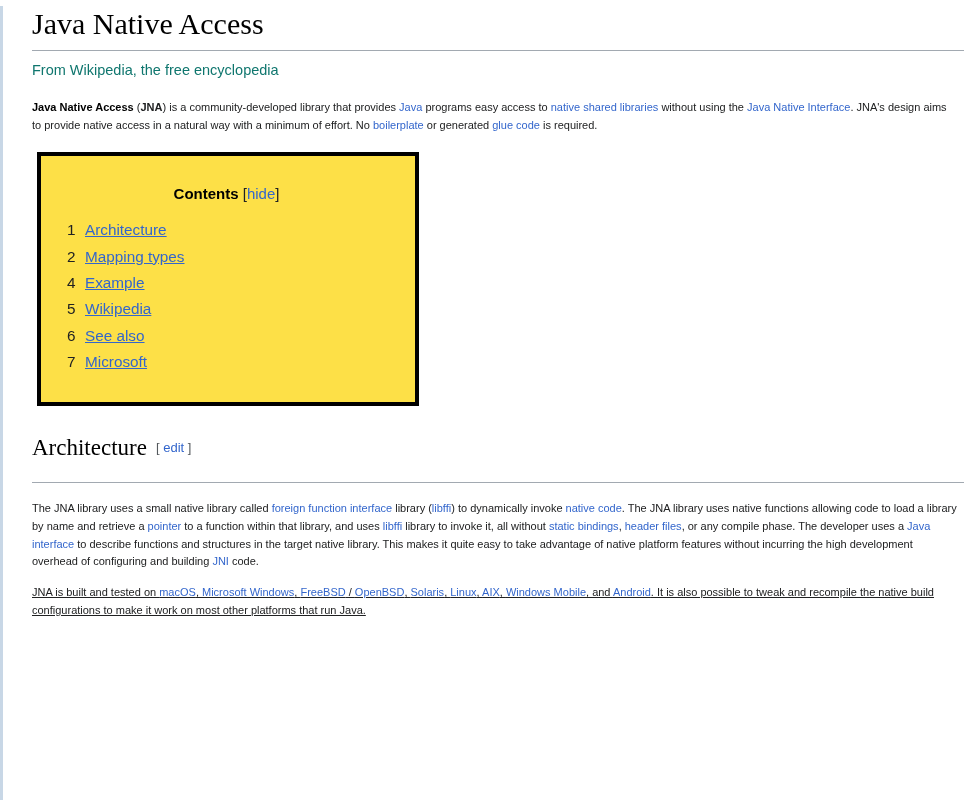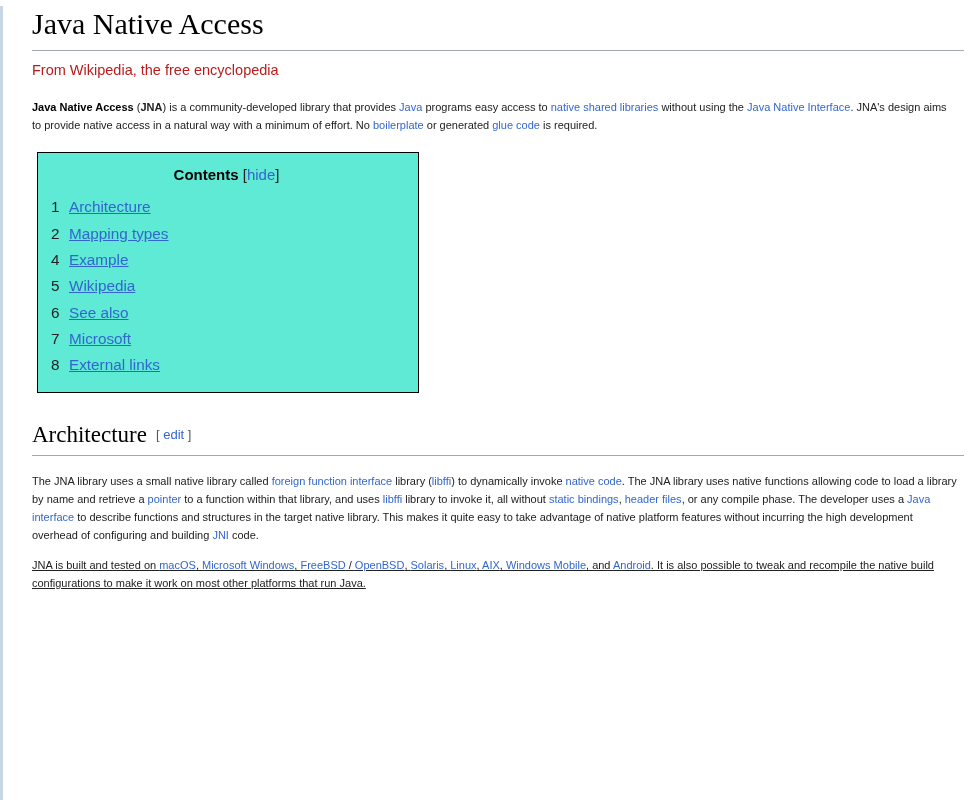--- a/index.html
+++ b/index.html
@@ -41,21 +41,21 @@
     color: #000000;
     margin: 6px 0 0 0;
     padding: 0 0 8px 0;
     border-bottom: 1px solid #a2a9b1;
     width: 932px;
   }
 
   .siteSub {
     font-size: 14.5px;
     line-height: 1.5;
-    color: #b91c1c;
+    color: #0f766e;
     margin: 9px 0 0 0;
   }
 
   
   p.body-text {
     font-size: 11px;
     line-height: 1.62;
     color: #202122;
     margin: 17px 0 0 0;
     width: 925px;
@@ -65,40 +65,40 @@
   a.link {
     color: #3366cc;
     text-decoration: none;
   }
   b.article-title { font-weight: bold; color: #000; }
 
   
   .toc {
     display: inline-block;
     box-sizing: border-box;
-    border: 1px solid #000000;
-    background: #5eead4;
-    padding: 9px 16px 14px 13px;
+    border: 4px solid #000000;
+    background: #fde047;
+    padding: 25px 16px 14px 13px;
     margin: 18px 0 0 5px;
     min-width: 382px;
   }
   .toctitle {
     text-align: center;
     font-size: 15px;
     line-height: 1.4;
     margin: 2px 0 9px 0;
     color: #000;
   }
   .toctitle .tt-label { font-weight: bold; }
   .toctitle .toctogglespan { font-weight: normal; color: #202122; }
   .toctitle .toctogglespan a { color: #3366cc; text-decoration: none; }
 
   ul.toc-list {
     list-style: none;
-    margin: 0;
+    margin: 13px;
     padding: 0;
   }
   ul.toc-list li {
     font-size: 15.3px;
     line-height: 1.72;
     white-space: nowrap;
   }
   .tocnumber {
     color: #202122;
     display: inline-block;
@@ -108,21 +108,21 @@
   .toctext { color: #3366cc; }
 
   
   h2.section-heading {
     font-family: "Liberation Serif", serif;
     font-size: 23px;
     font-weight: normal;
     color: #000000;
     line-height: 1.25;
     margin: 28px 0 0 0;
-    padding: 0 0 5px 0;
+    padding: 0 0 19px 0;
     border-bottom: 1px solid #a2a9b1;
     width: 932px;
   }
   .mw-editsection {
     font-family: "Liberation Sans", sans-serif;
     font-size: 13px;
     margin-left: 9px;
     color: #54595d;
     vertical-align: 3px;
   }
@@ -143,21 +143,20 @@
 
     <div class="toc">
       <div class="toctitle"><span class="tt-label">Contents</span> <span class="toctogglespan"><span>[</span><a href="#">hide</a><span>]</span></span></div>
       <ul class="toc-list">
         <li><span class="tocnumber">1</span><a class="toctext" href="#">Architecture</a></li>
         <li><span class="tocnumber">2</span><a class="toctext" href="#">Mapping types</a></li>
         <li><span class="tocnumber">4</span><a class="toctext" href="#">Example</a></li>
         <li><span class="tocnumber">5</span><a class="toctext" href="#">Wikipedia</a></li>
         <li><span class="tocnumber">6</span><a class="toctext" href="#">See also</a></li>
         <li><span class="tocnumber">7</span><a class="toctext" href="#">Microsoft</a></li>
-        <li><span class="tocnumber">8</span><a class="toctext" href="#">External links</a></li>
       </ul>
     </div>
 
     <h2 class="section-heading"><span>Architecture</span><span class="mw-editsection"><span class="brk">[</span> <a href="#">edit</a> <span class="brk">]</span></span></h2>
 
     <p class="body-text"><span>The JNA library uses a small native library called </span><a class="link" href="#">foreign function interface</a><span> library (</span><a class="link" href="#">libffi</a><span>) to dynamically invoke </span><a class="link" href="#">native code</a><span>. The JNA library uses native functions allowing code to load a library by name and retrieve a </span><a class="link" href="#">pointer</a><span> to a function within that library, and uses </span><a class="link" href="#">libffi</a><span> library to invoke it, all without </span><a class="link" href="#">static bindings</a><span>, </span><a class="link" href="#">header files</a><span>, or any compile phase. The developer uses a </span><a class="link" href="#">Java interface</a><span> to describe functions and structures in the target native library. This makes it quite easy to take advantage of native platform features without incurring the high development overhead of configuring and building </span><a class="link" href="#">JNI</a><span> code.</span></p>
 
     <p class="body-text tight"><span>JNA is built and tested on </span><a class="link" href="#">macOS</a><span>, </span><a class="link" href="#">Microsoft Windows</a><span>, </span><a class="link" href="#">FreeBSD</a><span> / </span><a class="link" href="#">OpenBSD</a><span>, </span><a class="link" href="#">Solaris</a><span>, </span><a class="link" href="#">Linux</a><span>, </span><a class="link" href="#">AIX</a><span>, </span><a class="link" href="#">Windows Mobile</a><span>, and </span><a class="link" href="#">Android</a><span>. It is also possible to tweak and recompile the native build configurations to make it work on most other platforms that run Java.</span></p>
 
   </div>

